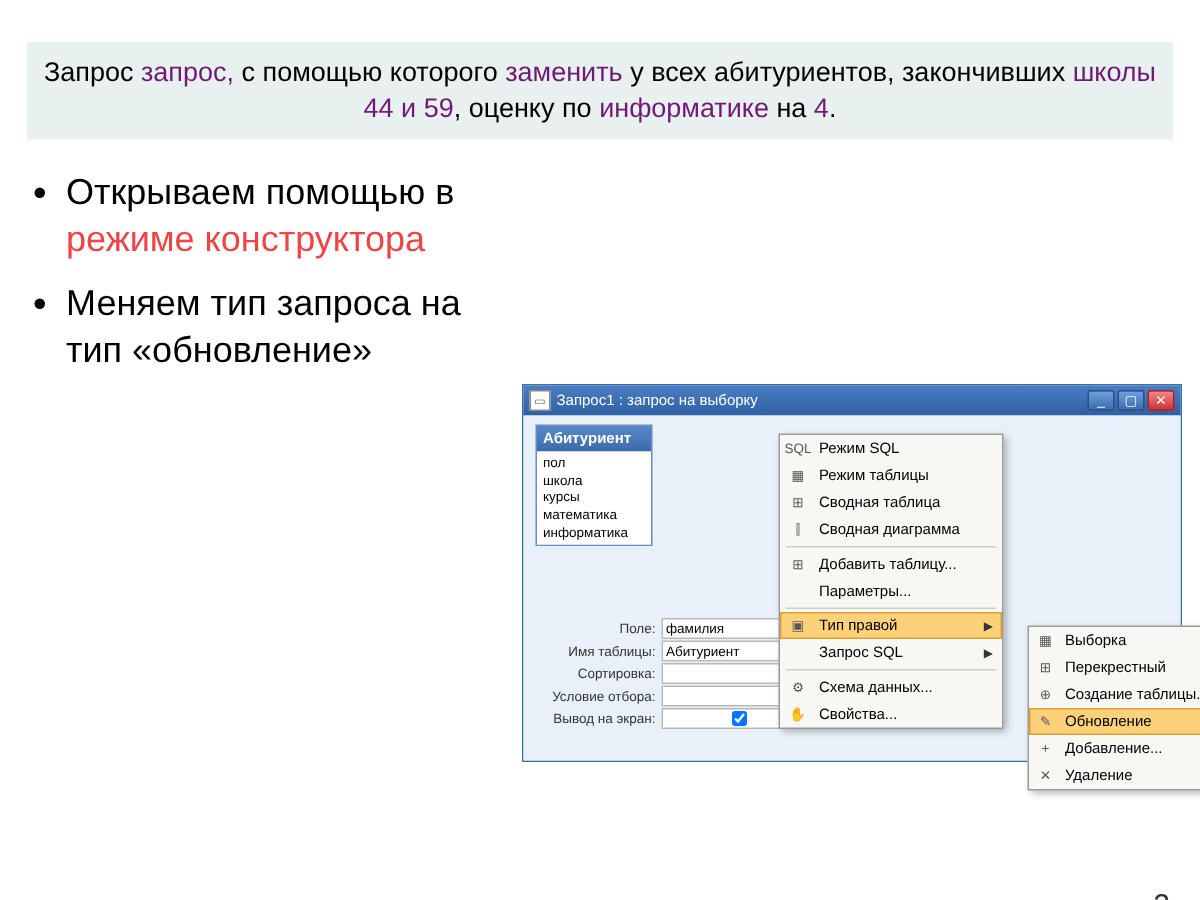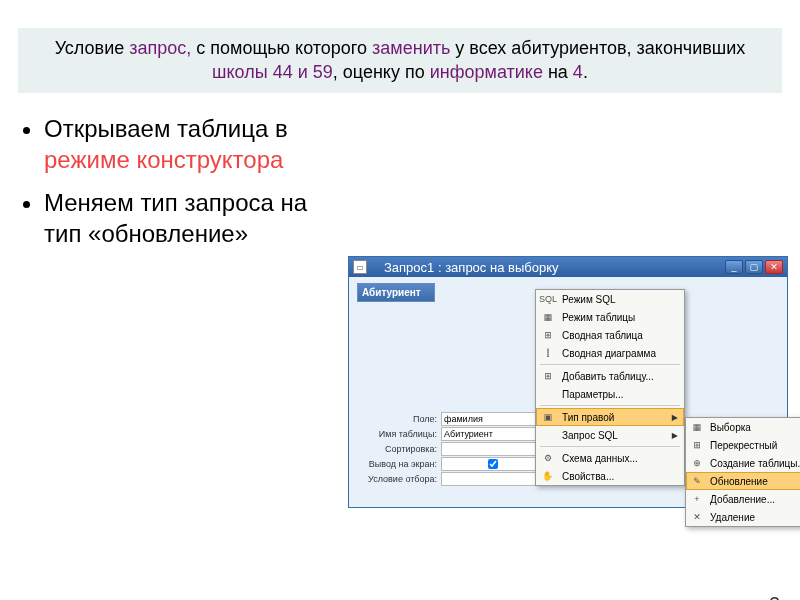--- a/index.html
+++ b/index.html
@@ -12,59 +12,59 @@
   .bullets ul { list-style: disc; padding-left: 20px; }
   .bullets li { margin-bottom: 12px; }
   .bullets .red { color: #ef4444; }
   .note { font-size: 19px; font-style: italic; padding-left: 28px; margin-top: -6px; }
   .note .red { color: #c00; }
   .screenshot { position: absolute; left: 348px; top: 228px; width: 440px; }
   
   .win { border: 1px solid #3a6ca8; background: #e8f0fa; font-size: 10px; }
   .titlebar { background: linear-gradient(#4a7ec2,#2f5fa3); color: #fff; height: 20px; display: flex; align-items: center; padding: 0 4px; }
   .titlebar .ticon { width: 14px; height: 14px; background:#fff; border:1px solid #888; margin-right:4px; font-size:8px; display:flex;align-items:center;justify-content:center;color:#555;}
-  .titlebar .ttxt { flex: 1; font-size: 13px; margin-left: 13px; }
+  .titlebar .ttxt { flex: 1; font-size: 10px; }
   .winbtns { display: flex; gap: 2px; }
   .winbtn { width: 18px; height: 14px; background: linear-gradient(#6fa0e0,#3a6ca8); border:1px solid #2a5088; color:#fff; font-size:9px; display:flex;align-items:center;justify-content:center; border-radius:2px;}
   .winbtn.close { background: linear-gradient(#e88,#c33); border-color:#a22;}
   .body { padding: 6px; position: relative; min-height: 230px; background:#e8f0fa;}
   .tablebox { border:1px solid #6a8cc0; background:#e8eefc; width:78px; position:absolute; top:6px; left:8px; font-size:9px;}
   .tablebox .hdr { background: linear-gradient(#5a88c8,#3a6ca8); color:#fff; padding:3px 4px; font-weight:bold; font-size:10px;}
   .tablebox .flds { padding:2px 4px; background:#fff; line-height:1.3;}
   .ctxmenu { position:absolute; background:#f7f7f3; border:1px solid #999; font-size:10px; box-shadow:2px 2px 5px rgba(0,0,0,.3);}
   .ctxmenu .mi { display:flex; align-items:center; padding:2px 6px 2px 4px; white-space:nowrap; gap:6px;}
   .ctxmenu .mi.hov { background:#fdd07a; border:1px solid #e0a030; padding:1px 5px 1px 3px;}
   .ctxmenu .sep { border-top:1px solid #ccc; margin:2px 4px; }
   .ctxmenu .ic { width:16px; height:14px; display:flex; align-items:center; justify-content:center; font-size:9px; color:#555;}
   .ctxmenu .arrow { margin-left:auto; font-size:8px; color:#333;}
-  .menu1 { top: 12px; left: 186px; width: 150px;}
+  .menu1 { top: 12px; left: 170px; width: 150px;}
   .menu2 { top: 140px; left: 336px; width: 130px;}
   .menu2 .mi .ic { width:14px;}
   .grid { position:absolute; top:134px; left:12px; font-size:9px; }
   .grid .row { display:flex; height:15px; align-items:center;}
   .grid .lbl { width:80px; text-align:right; padding-right:4px; color:#333;}
   .grid .cell { width:104px; border:1px solid #b8b8b8; background:#fff; height:14px; padding:0 2px; display:flex; align-items:center;}
   .grid .cell.chk { justify-content:center;}
   .grid input[type=checkbox]{ width:10px; height:10px;}
   .footer { position:absolute; right:20px; bottom:12px; font-size:20px; color:#333;}
 </style>
 </head>
 <body>
 
 <div class="slide">
 
   <div class="title-band">
-    <span>Условие </span><span class="kw">запрос,</span><span> с помощью которого </span><span class="kw">заменить</span><span> у всех абитуриентов, закончивших </span><span class="kw">школы 44 и 59</span><span>, оценку по </span><span class="kw">информатике</span><span> на </span><span class="kw">4</span><span>.</span>
+    <span>Запрос </span><span class="kw">запрос,</span><span> с помощью которого </span><span class="kw">заменить</span><span> у всех абитуриентов, закончивших </span><span class="kw">школы 44 и 59</span><span>, оценку по </span><span class="kw">информатике</span><span> на </span><span class="kw">4</span><span>.</span>
   </div>
 
   <div class="content">
     <div class="bullets">
       <ul>
         <li>
-          <span>Открываем таблица в </span><span class="red">режиме конструктора</span>
+          <span>Открываем помощью в </span><span class="red">режиме конструктора</span>
         </li>
         <li>Меняем тип запроса на тип «обновление»</li>
       </ul>
     </div>
   </div>
 
   <div class="screenshot">
     <div class="win">
       <div class="titlebar">
         <div class="ticon">▭</div>
@@ -72,44 +72,51 @@
         <div class="winbtns">
           <div class="winbtn">_</div>
           <div class="winbtn">▢</div>
           <div class="winbtn close">✕</div>
         </div>
       </div>
       <div class="body">
 
         <div class="tablebox">
           <div class="hdr">Абитуриент</div>
+          <div class="flds">
+            <div>пол</div>
+            <div>школа</div>
+            <div>курсы</div>
+            <div>математика</div>
+            <div>информатика</div>
+          </div>
         </div>
 
         <div class="grid">
           <div class="row">
               <div class="lbl">Поле:</div>
               <div class="cell">фамилия</div>
             </div>
           <div class="row">
               <div class="lbl">Имя таблицы:</div>
               <div class="cell">Абитуриент</div>
             </div>
           <div class="row">
               <div class="lbl">Сортировка:</div>
               <div class="cell"></div>
             </div>
           <div class="row">
+              <div class="lbl">Условие отбора:</div>
+              <div class="cell"></div>
+            </div>
+          <div class="row">
               <div class="lbl">Вывод на экран:</div>
               <div class="cell chk">
                 <input type="checkbox" checked="" style="">
               </div>
-            </div>
-          <div class="row">
-              <div class="lbl">Условие отбора:</div>
-              <div class="cell"></div>
             </div>
         </div>
 
         <div class="ctxmenu menu1">
           <div class="mi">
               <span class="ic">SQL</span>
               <span>Режим SQL</span>
             </div>
           <div class="mi">
               <span class="ic">▦</span>

